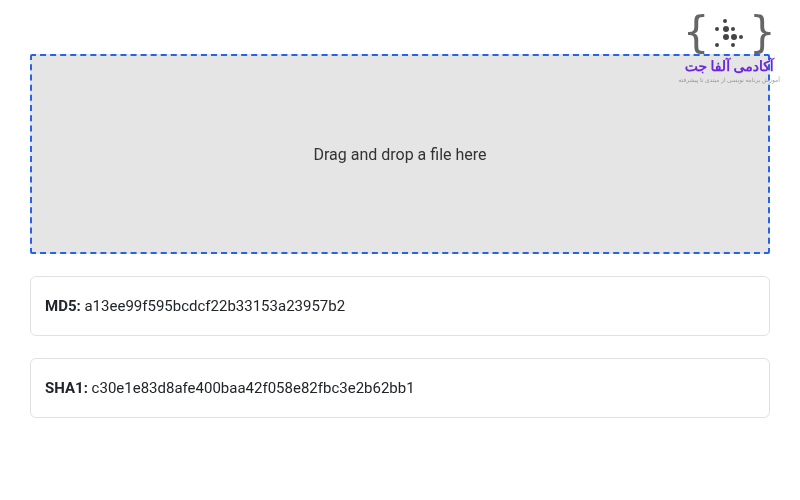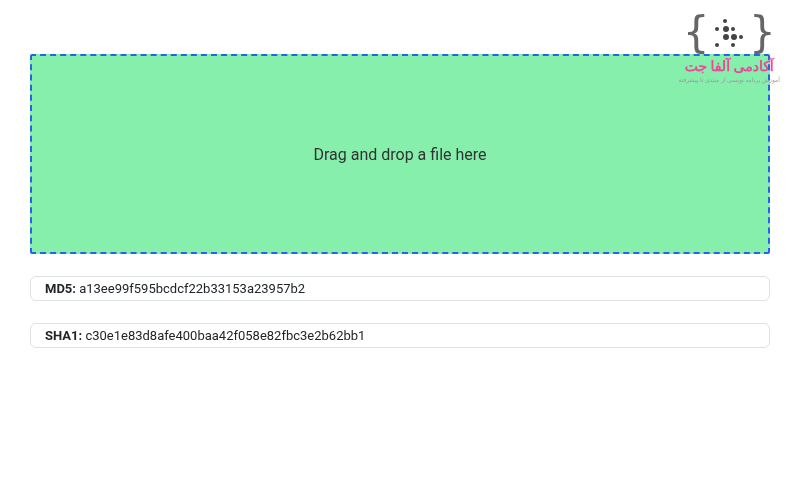--- a/index.html
+++ b/index.html
@@ -45,48 +45,48 @@
       width: 4px;
       height: 4px;
       border-radius: 50%;
       background: #444;
     }
     .dot.b { width: 6px; height: 6px; }
     .dot.e { opacity: 0; }
     .logo-text {
       font-size: 14px;
       font-weight: 600;
-      color: #ec4899;
+      color: #6d28d9;
       margin-top: 4px;
       direction: rtl;
     }
     .logo-subtext {
       font-size: 6px;
       color: #999;
       margin-top: 2px;
       direction: rtl;
     }
     .dropzone {
       margin-top: 30px;
       border: 2px dashed #2563eb;
       border-radius: 2px;
-      background: #86efac;
+      background: #e5e5e5;
       height: 200px;
       display: flex;
       align-items: center;
       justify-content: center;
       color: #333;
       font-size: 16px;
     }
     .hash-row {
       border: 1px solid #dee2e6;
       border-radius: 6px;
-      padding: 4px 14px;
+      padding: 20px 14px;
       margin-top: 22px;
-      font-size: 13px;
+      font-size: 15px;
       color: #212529;
     }
     .hash-row + .hash-row {
     }
     .hash-label {
       font-weight: 700;
     }
     .hash-value {
       font-weight: 400;
     }

